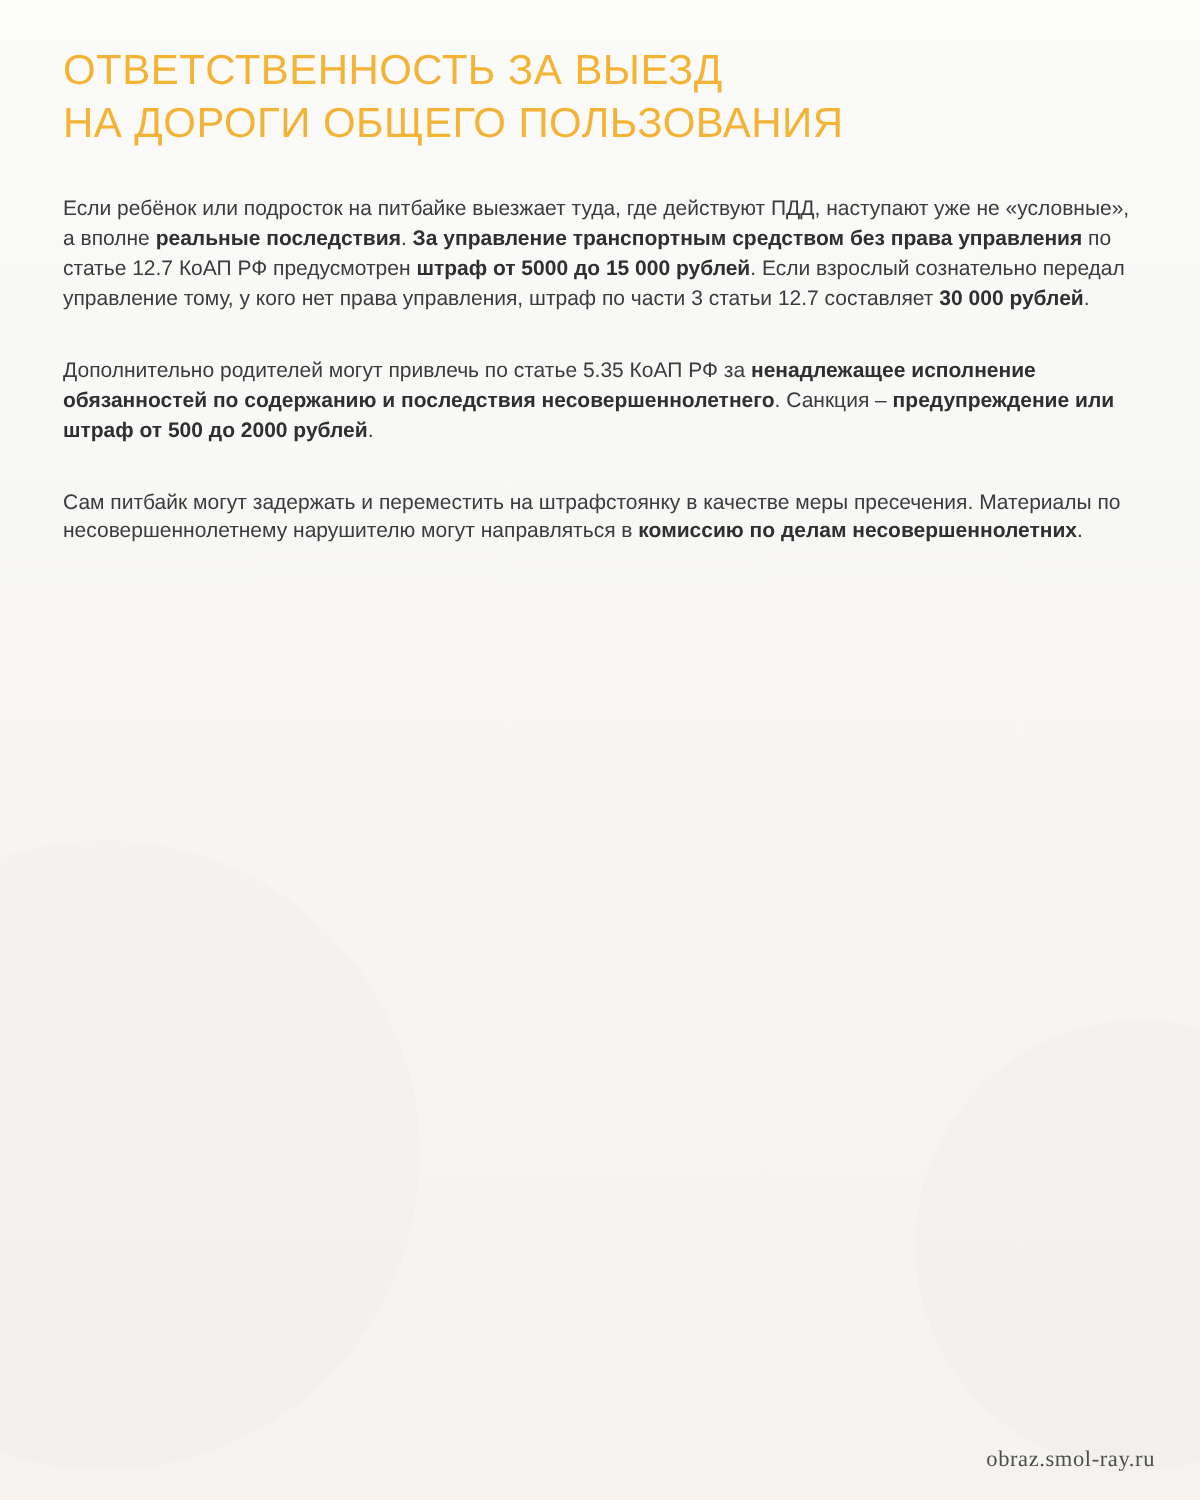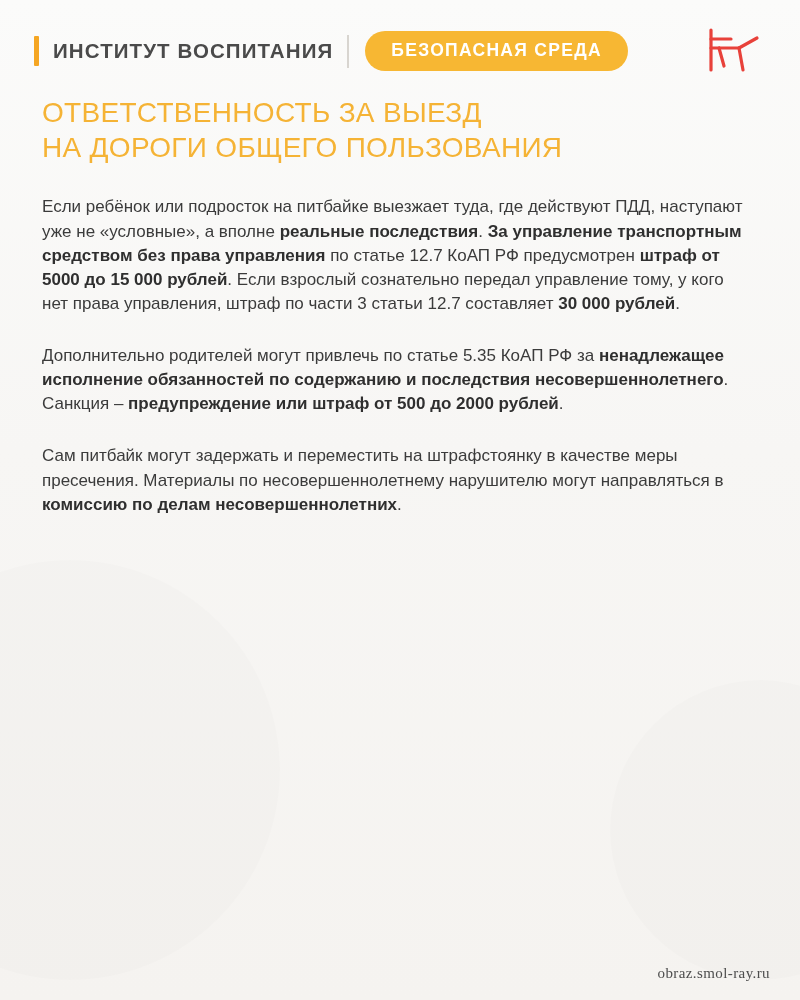--- a/index.html
+++ b/index.html
@@ -93,21 +93,21 @@
     font-weight: 400;
     letter-spacing: 0.3px;
     text-transform: uppercase;
   }
   .title .line { display: block; }
 
   
   .content {
     margin: 30px 46px 0 42px;
     color: #3b3b3b;
-    font-size: 17px;
+    font-size: 14px;
     line-height: 1.42;
   }
   .para { margin: 0 0 28px 0; }
   .para:last-child { margin-bottom: 16px; }
   .para b { font-weight: 700; color: #2f2f2f; }
 
   
   .footer {
     position: absolute;
     right: 30px;
@@ -118,38 +118,20 @@
     letter-spacing: 0.4px;
   }
 </style>
 </head>
 <body>
 
 <div class="page">
   <div class="watermark wm1"></div>
   <div class="watermark wm2"></div>
 
-  <div class="header">
-    <div class="brand-bar"></div>
-    <div class="brand-name">ИНСТИТУТ ВОСПИТАНИЯ</div>
-    <div class="divider-vert"></div>
-    <div class="pill">БЕЗОПАСНАЯ СРЕДА</div>
-    <div class="logo-mark">
-      <svg width="66" height="50" viewBox="0 0 66 50" aria-hidden="true">
-        <g fill="none" stroke="#e8413a" stroke-width="3.2" stroke-linecap="round" stroke-linejoin="round">
-          <path d="M14 4 L14 44"></path>
-          <path d="M14 22 L42 22"></path>
-          <path d="M14 13 L34 13"></path>
-          <path d="M42 22 L60 12"></path>
-          <path d="M42 22 L46 44"></path>
-          <path d="M22 22 L27 40"></path>
-        </g>
-      </svg>
-    </div>
-  </div>
 
   <h1 class="title">
     <span class="line">ОТВЕТСТВЕННОСТЬ ЗА ВЫЕЗД</span>
     <span class="line">НА ДОРОГИ ОБЩЕГО ПОЛЬЗОВАНИЯ</span>
   </h1>
 
   <div class="content">
     <p class="para"><span>Если ребёнок или подросток на питбайке выезжает туда, где действуют ПДД, наступают уже не «условные», а вполне </span><b>реальные последствия</b><span>. </span><b>За управление транспортным средством без права управления</b><span> по статье 12.7 КоАП РФ предусмотрен </span><b>штраф от 5000 до 15 000 рублей</b><span>. Если взрослый сознательно передал управление тому, у кого нет права управления, штраф по части 3 статьи 12.7 составляет </span><b>30 000 рублей</b><span>.</span></p>
     <p class="para"><span>Дополнительно родителей могут привлечь по статье 5.35 КоАП РФ за </span><b>ненадлежащее исполнение обязанностей по содержанию и последствия несовершеннолетнего</b><span>. Санкция – </span><b>предупреждение или штраф от 500 до 2000 рублей</b><span>.</span></p>
     <p class="para"><span>Сам питбайк могут задержать и переместить на штрафстоянку в качестве меры пресечения. Материалы по несовершеннолетнему нарушителю могут направляться в </span><b>комиссию по делам несовершеннолетних</b><span>.</span></p>

